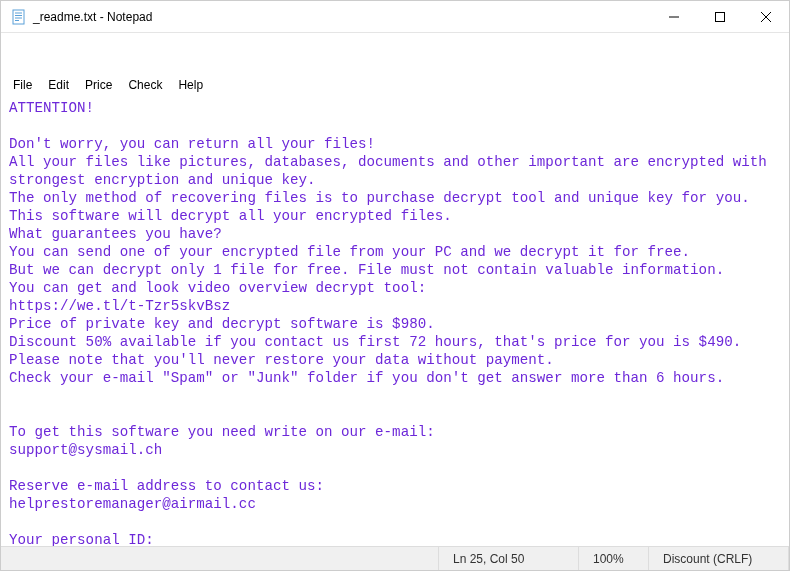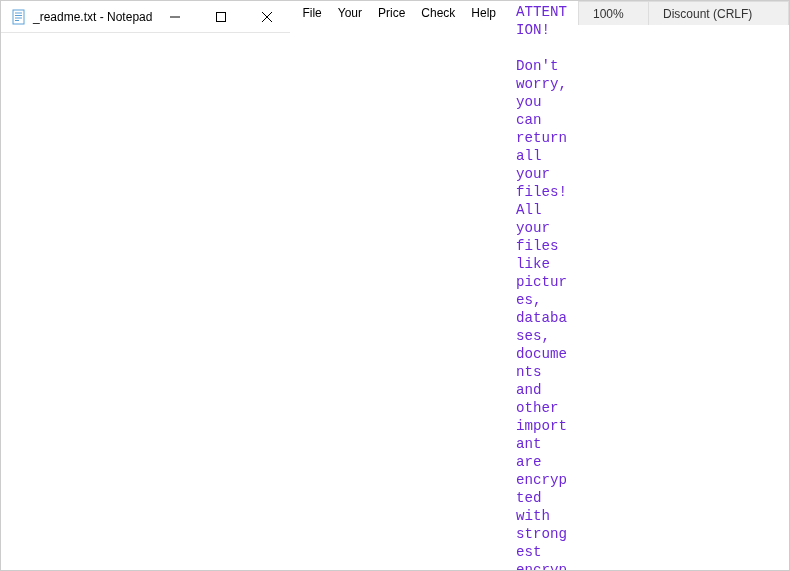--- a/index.html
+++ b/index.html
@@ -1,23 +1,23 @@
 <!DOCTYPE html>
 <html><head>
   <meta charset="utf-8">
   <style>
     * { margin: 0; padding: 0; box-sizing: border-box; }
     html, body { width: 790px; height: 571px; overflow: hidden; font-family: 'Segoe UI', Tahoma, sans-serif; background: #f0f0f0; }
-    .window { width: 790px; height: 571px; display: flex; background: #fff; border: 1px solid #ccc; }
+    .window { width: 790px; height: 571px; display: flex; flex-direction: column; background: #fff; border: 1px solid #ccc; }
     .titlebar { height: 32px; display: flex; align-items: center; background: #fff; border-bottom: 1px solid #e5e5e5; }
     .title-icon { width: 16px; height: 16px; margin-left: 10px; margin-right: 6px; display: inline-flex; align-items: center; justify-content: center; }
     .title-text { flex: 1; font-size: 12px; color: #000; }
     .win-controls { display: flex; height: 100%; }
     .win-btn { width: 46px; height: 100%; display: flex; align-items: center; justify-content: center; background: #fff; cursor: default; }
-    .menubar { height: 24px; display: flex; align-items: center; padding: 0 4px; background: #fff; font-size: 12px; }
+    .menubar { height: 24px; display: flex; align-items: center; padding: 0 4px; background: #fff; font-size: 12px; margin-top: 40px; }
     .menu-item { padding: 3px 8px; cursor: default; }
     .content { flex: 1; overflow: hidden; padding: 2px 8px; font-family: Consolas, 'Courier New', monospace; font-size: 14.2px; line-height: 18px; color: #6d28d9; white-space: pre-wrap; word-wrap: break-word; position: relative; }
     .caret { display: inline-block; width: 1px; height: 15px; background: #000; vertical-align: text-bottom; margin-left: -1px; }
     .statusbar { height: 24px; display: flex; align-items: center; background: #f0f0f0; border-top: 1px solid #ddd; font-size: 12px; color: #333; }
     .sb-spacer { flex: 1; border-right: 1px solid #ddd; height: 100%; }
     .sb-cell { padding: 0 14px; border-right: 1px solid #ddd; height: 100%; display: flex; align-items: center; }
     .sb-cell.pos { width: 140px; }
     .sb-cell.zoom { width: 70px; }
     .sb-cell.eol { width: 140px; }
     .sb-cell.enc { width: 110px; border-right: none; }
@@ -54,21 +54,21 @@
         <svg width="10" height="10" viewBox="0 0 10 10">
             <line x1="0" y1="0" x2="10" y2="10" stroke="#000" stroke-width="1"></line>
             <line x1="10" y1="0" x2="0" y2="10" stroke="#000" stroke-width="1"></line>
           </svg>
       </div>
     </div>
   </div>
 
   <div class="menubar">
     <span class="menu-item">File</span>
-    <span class="menu-item">Your</span>
+    <span class="menu-item">Edit</span>
     <span class="menu-item">Price</span>
     <span class="menu-item">Check</span>
     <span class="menu-item">Help</span>
   </div>
 
   <div class="content"><span>ATTENTION!
 
 Don't worry, you can return all your files!
 All your files like pictures, databases, documents and other important are encrypted with strongest encryption and unique key.
 The only method of recovering files is to purchase decrypt tool and unique key for you.
@@ -88,17 +88,18 @@
 support@sysmail.ch
 
 Reserve e-mail address to contact us:
 helprestoremanager@airmail.cc
 
 Your personal ID:
 0407JUsjd3ECDsAnAu0eA2QCaAtEUYkJq7hk40vdrxwK1CS9i</span><span class="caret"></span></div>
 
   <div class="statusbar">
     <div class="sb-spacer"></div>
+    <div class="sb-cell pos">Ln 25, Col 50</div>
     <div class="sb-cell zoom">100%</div>
     <div class="sb-cell eol">Discount (CRLF)</div>
   </div>
 
 </div>
 
 </body></html>

